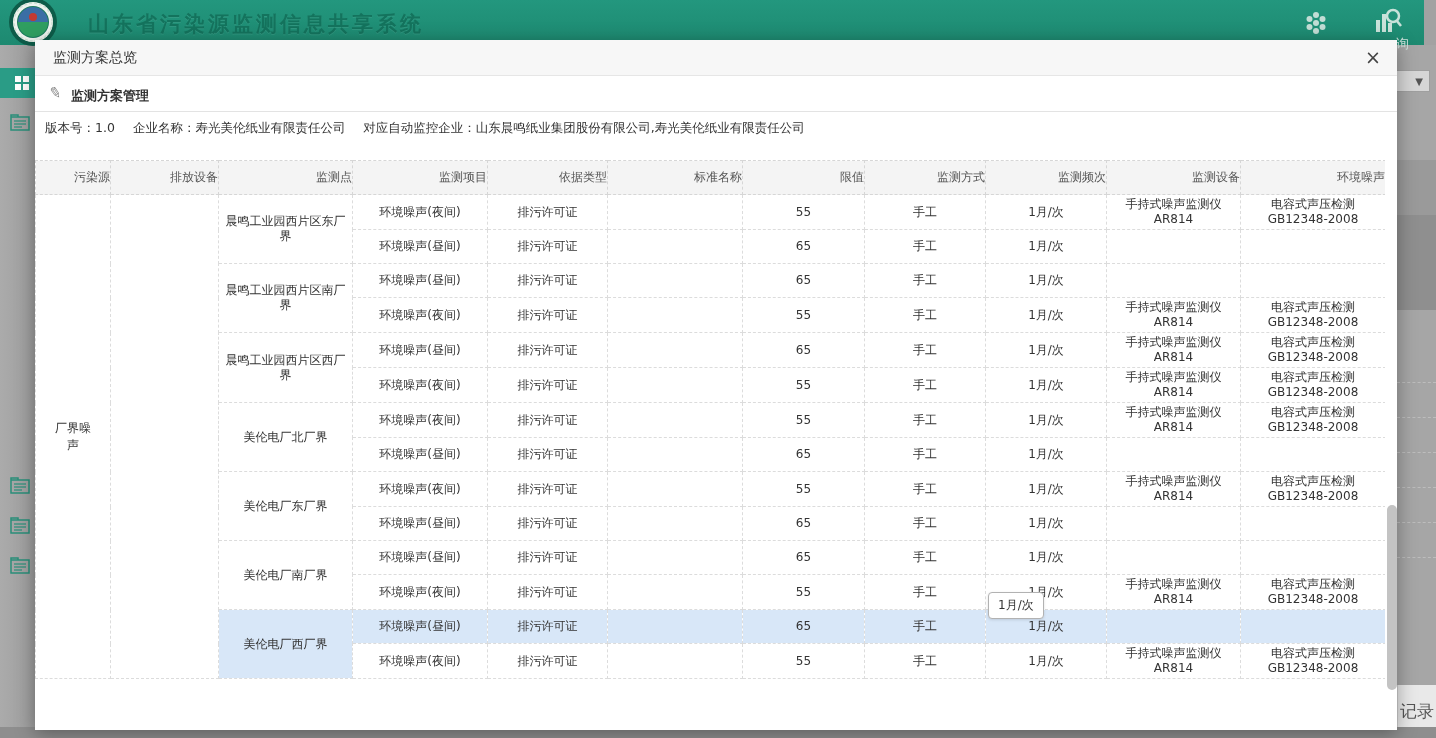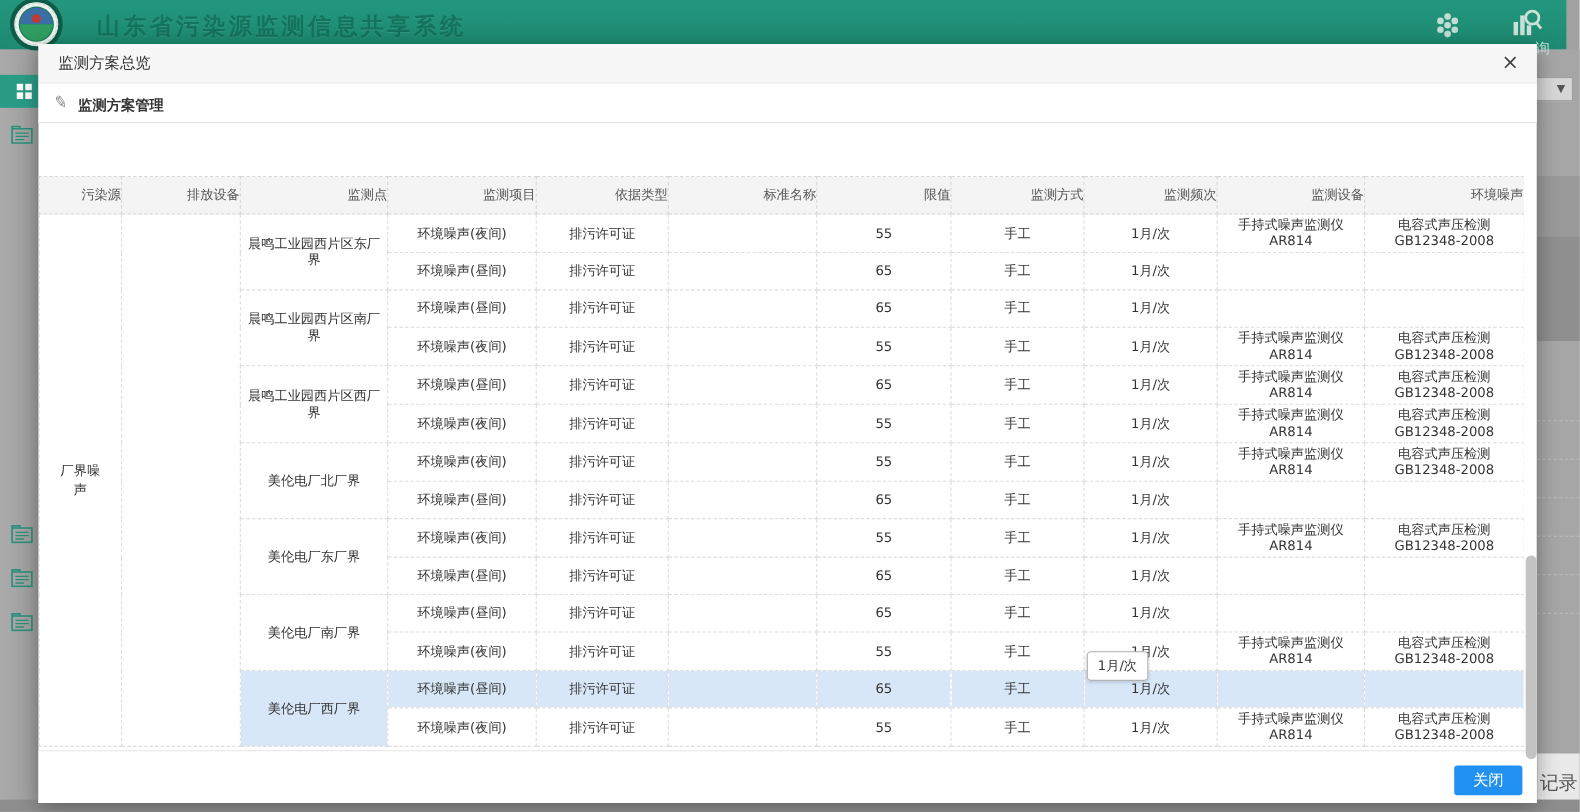--- a/index.html
+++ b/index.html
@@ -224,20 +224,25 @@
 <div class="modal">
   <div class="m-titlebar">
     <span class="m-title">监测方案总览</span>
     <span class="m-close">×</span>
   </div>
   <div class="m-section">
     <span class="pencil-icon">✎</span>
     <span class="section-title">监测方案管理</span>
   </div>
 
+  <div class="m-info">
+    <b>版本号：</b><span>1.0</span><span class="gap"></span>
+    <b>企业名称：</b><span>寿光美伦纸业有限责任公司</span><span class="gap"></span>
+    <b>对应自动监控企业：</b><span>山东晨鸣纸业集团股份有限公司,寿光美伦纸业有限责任公司</span>
+  </div>
 
 
   <div class="table-wrap">
     <table class="plan">
       <colgroup>
         <col style="width:75px">
           <col style="width:108px">
           <col style="width:134px">
         <col style="width:135px">
           <col style="width:120px">
@@ -460,20 +465,17 @@
             </td>
             <td>
               <div>电容式声压检测</div>
               <div>GB12348-2008</div>
             </td>
           </tr>
         </tbody>
     </table>
   </div>
 
-  <div class="m-footer">
-    <button class="close-btn">关闭</button>
-  </div>
 
   <div class="scroll-thumb"></div>
 </div>
 
 <div class="tooltip">1月/次</div>
 
 </body></html>

